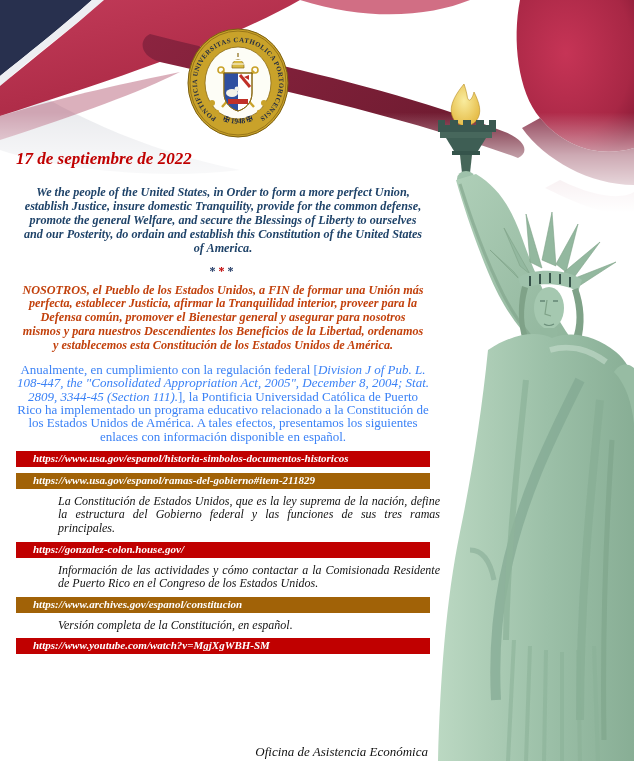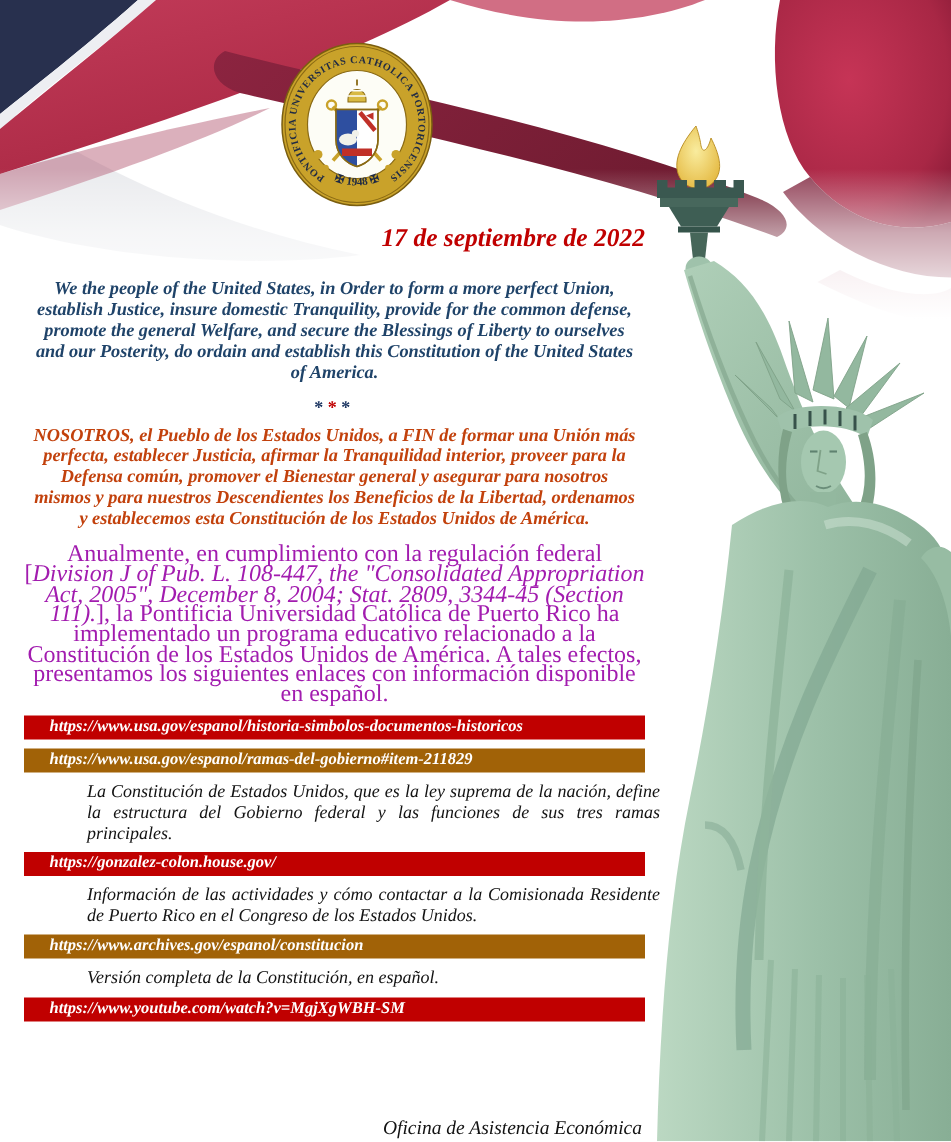--- a/index.html
+++ b/index.html
@@ -13,34 +13,34 @@
   }
   .flag-svg { position:absolute; top:0; left:0; }
   .statue-svg { position:absolute; top:80px; left:430px; }
   .seal { position:absolute; top:27px; left:186px; width:104px; height:112px; }
 
   .content { position:absolute; top:146px; left:16px; width:414px; }
 
   .title { margin:0; text-align:center; color:#1F3864; font-weight:bold;
            font-size:24px; line-height:30px; letter-spacing:0.3px; }
   .title .tline { display:block; }
-  .event-date { margin:3px 0 0; text-align:right; color:#C00000;
+  .event-date { margin:3px 0 0; text-align:left; color:#C00000;
                 font-weight:bold; font-style:italic; font-size:17px; line-height:20px; }
 
   .preamble { margin:16px auto 0; width:402px; text-align:center;
               font-weight:bold; font-style:italic; font-size:12.2px; line-height:13.9px; }
   .preamble.en { color:#1F4369;margin-top:17px; }
   .preamble.es { color:#c2410c; margin-top:4px; }
 
   .sep { text-align:center; margin:8px 0 6px; font-weight:bold; font-size:12px;
          letter-spacing:3px; line-height:14px; }
   .sep .b { color:#1F3864; } .sep .r { color:#C00000; }
 
-  .regulation { margin:10px 0 0; text-align:center; color:#a21caf;
-                font-size:16px; line-height:13.3px; }
+  .regulation { margin:10px 0 0; text-align:center; color:#3b82f6;
+                font-size:13px; line-height:13.3px; }
   .regulation .cite { font-style:italic; }
 
   .links { margin-top:8px; }
   .link-bar { height:16px; line-height:15px; padding-left:17px; margin-bottom:6px;
               color:#ffffff; font-weight:bold; font-style:italic; font-size:11px;
               white-space:nowrap; overflow:hidden; cursor:pointer; }
   .bar-red  { background:#C00000; }
   .bar-navy { background:#a16207; }
   .link-desc { margin:0 0 6px 42px; width:382px; font-style:italic;
                font-size:12px; line-height:13.6px; color:#131313; text-align:justify; }

